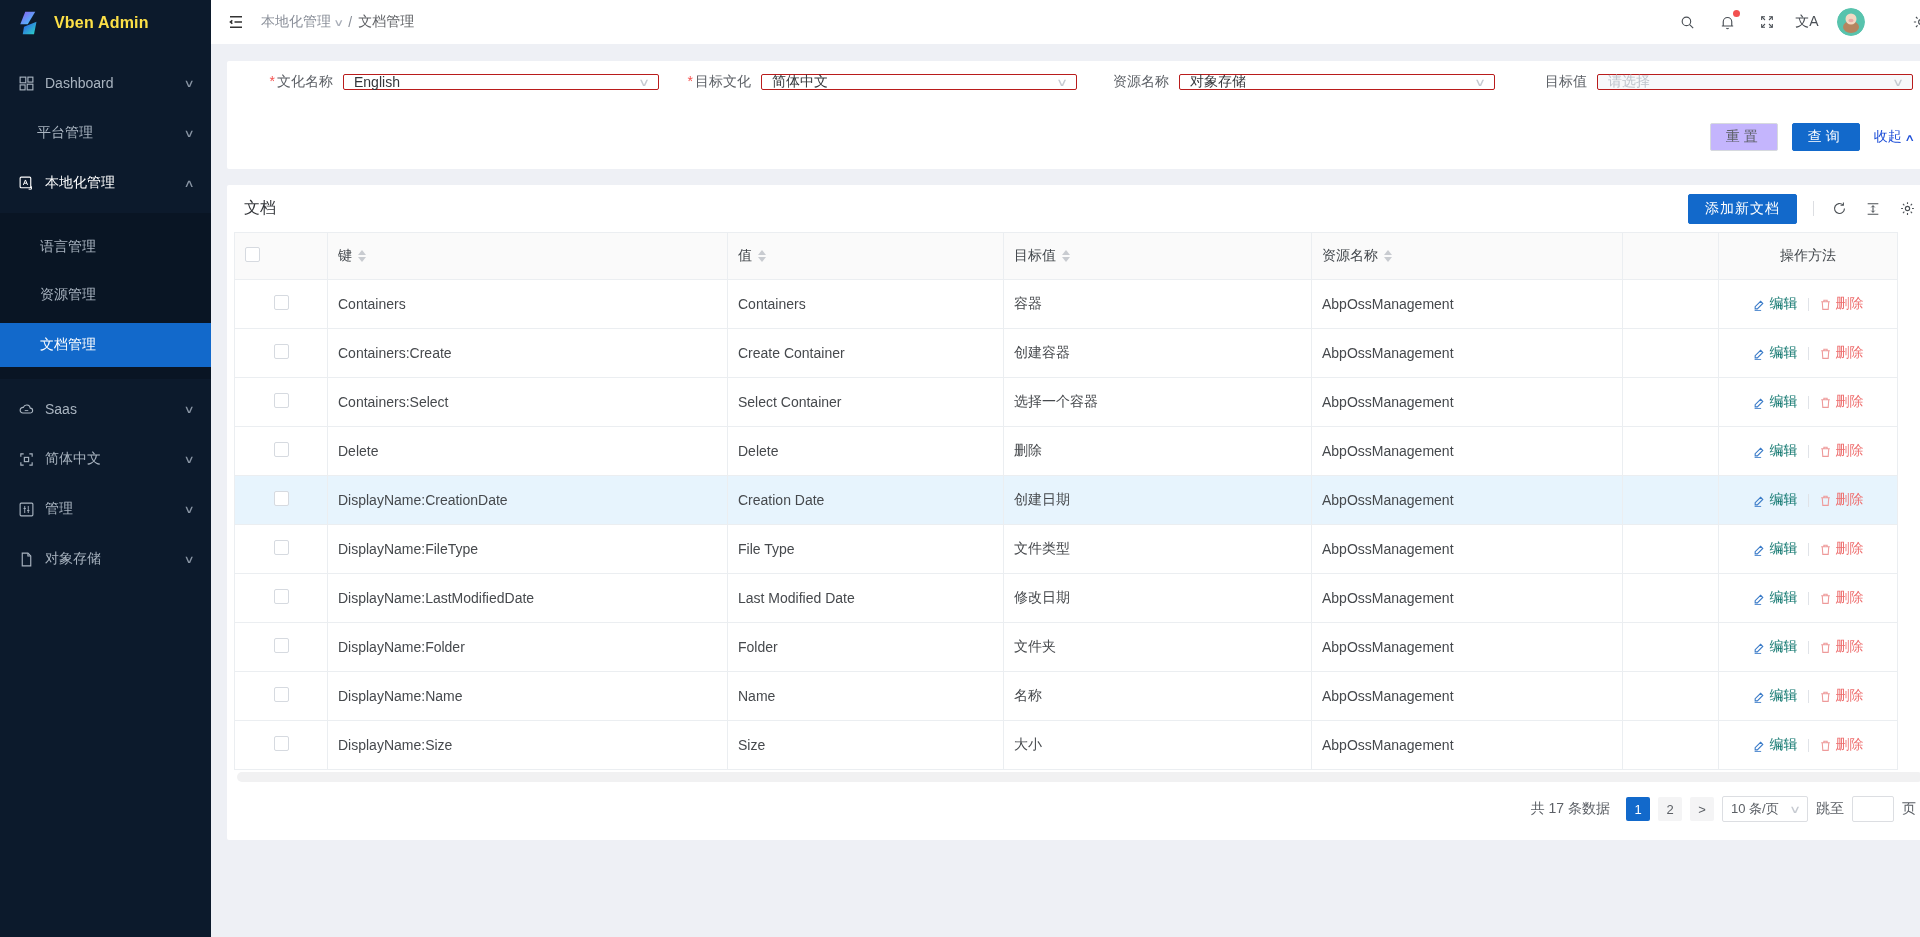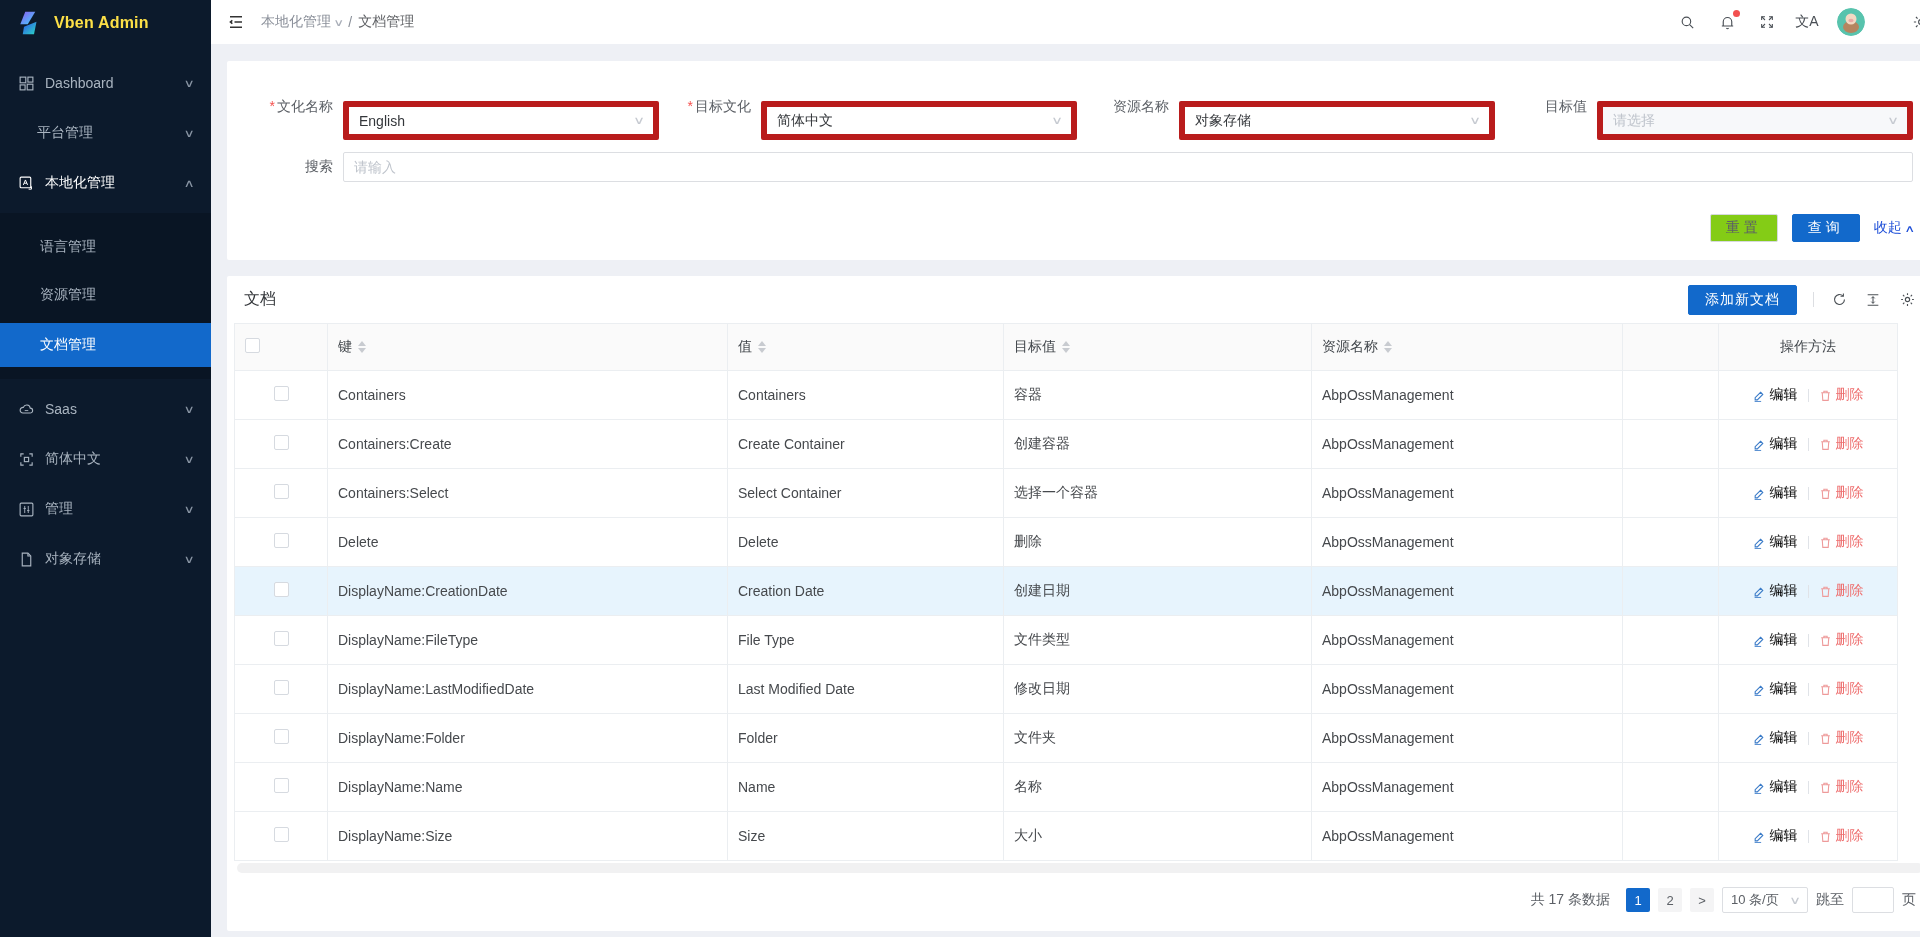--- a/index.html
+++ b/index.html
@@ -44,31 +44,31 @@
   .content { flex:1; overflow:hidden; padding:16px 16px 0 16px; }
   .card { background:#fff; border-radius:2px; }
 
   
   .filter-card { padding:12px 20px 18px 20px; }
   .filter-row { display:flex; align-items:center; }
   .fgroup { display:flex; align-items:center; width:412px; margin-right:6px; }
   .fgroup.wide { width:auto; flex:1; margin-right:0; }
   .flabel { flex:0 0 96px; text-align:right; padding-right:10px; color:#5c6066; white-space:nowrap; }
   .req { color:#f5504e; margin-right:2px; }
-  .fselect { flex:1; height:39px; border:6px solid #b91c1c; border-radius:2px; background:#fff;
-    display:flex; align-items:center; padding:0 10px; color:#33363a; cursor:pointer; justify-content:space-between;margin-top:28px; }
+  .fselect { flex:1; height:16px; border:1px solid #b91c1c; border-radius:2px; background:#fff;
+    display:flex; align-items:center; padding:0 10px; color:#33363a; cursor:pointer; justify-content:space-between; }
   .fselect.placeholder { color:#bfc4cc; background:#f7f8fa; }
   .sel-chev { color:#c6cad1; font-size:11px; transform:scaleX(1.5); }
   .ftext { flex:1; height:30px; border:1px solid #dcdee2; border-radius:2px; padding:0 10px; color:#33363a; outline:none; font-size:14px;}
   .ftext::placeholder { color:#bfc4cc; }
   .row2 { margin-top:12px; }
   .btn-row { margin-top:32px; display:flex; justify-content:flex-end; align-items:center; gap:14px; }
   .btn { height:28px; padding:0 15px; border-radius:2px; display:flex; align-items:center; cursor:pointer;
     font-size:14px; letter-spacing:4px; justify-content:center; }
-  .btn-default { border:1px solid #d6d9de; background:#84cc16; color:#5c6066; }
+  .btn-default { border:1px solid #d6d9de; background:#c4b5fd; color:#5c6066; }
   .btn-primary { background:#1269cb; color:#fff; border:1px solid #1269cb; }
   .link-collapse { color:#1d4ed8; cursor:pointer; display:flex; align-items:center; gap:4px; letter-spacing:0; }
   .collapse-chev { font-size:10px; transform:scaleX(1.5); }
 
   
   .table-card { margin-top:16px; padding:0 7px 10px 7px; }
   .table-toolbar { height:47px; display:flex; align-items:center; justify-content:space-between; padding:0 10px; }
   .table-title { font-size:16px; color:#33363a; }
   .toolbar-right { display:flex; align-items:center; gap:16px; color:#4c5156; }
   .btn-add { height:30px; letter-spacing:1px; padding:0 16px; }
@@ -83,21 +83,21 @@
   tr.highlight td { background:#e7f4fd; }
   .th-inner { display:flex; align-items:center; gap:6px; }
   .th-center { text-align:center !important; }
   .sorter { display:inline-flex; flex-direction:column; gap:2px; cursor:pointer; }
   .caret-up { width:0; height:0; border-left:4px solid transparent; border-right:4px solid transparent; border-bottom:5px solid #c8cbd0; }
   .caret-down { width:0; height:0; border-left:4px solid transparent; border-right:4px solid transparent; border-top:5px solid #c8cbd0; }
   .checkbox { width:15px; height:15px; border:1px solid #d6dae0; border-radius:2px; background:#fff; cursor:pointer; }
   .td-check, .th-check { text-align:center; }
   .actions { display:flex; align-items:center; justify-content:center; gap:10px; }
   .act-link { display:flex; align-items:center; gap:4px; cursor:pointer; }
-  .act-edit { color:#000000; }
+  .act-edit { color:#0f766e; }
   .act-delete { color:#ee6f6f; }
   .act-sep { width:1px; height:13px; background:#e0e3e8; }
 
   .scroll-strip { height:10px; background:#f1f1f2; margin:2px 3px 0 3px; border-radius:5px; }
 
   
   .pagination { display:flex; align-items:center; justify-content:flex-end; gap:8px; padding:14px 10px 8px 0; color:#5c6066; }
   .pg-total { margin-right:8px; }
   .pg-box { min-width:24px; height:24px; padding:0 4px; border-radius:2px; background:#f4f4f5; color:#5c6066;
     display:flex; align-items:center; justify-content:center; cursor:pointer; font-size:13px; }
@@ -303,26 +303,20 @@
           </div>
           <div class="fgroup" style="margin-right:0">
             <label class="flabel">目标值</label>
             <div class="fselect placeholder">
               <span>请选择</span>
               <span class="sel-chev">∨</span>
             </div>
           </div>
         </div>
 
-        <div class="filter-row row2">
-          <div class="fgroup wide">
-            <label class="flabel">搜索</label>
-            <input class="ftext" placeholder="请输入" style="">
-          </div>
-        </div>
 
         <div class="btn-row">
           <button class="btn btn-default">重置</button>
           <button class="btn btn-primary">查询</button>
           <span class="link-collapse">
             <span>收起</span>
             <span class="collapse-chev">∧</span>
           </span>
         </div>
       </section>

